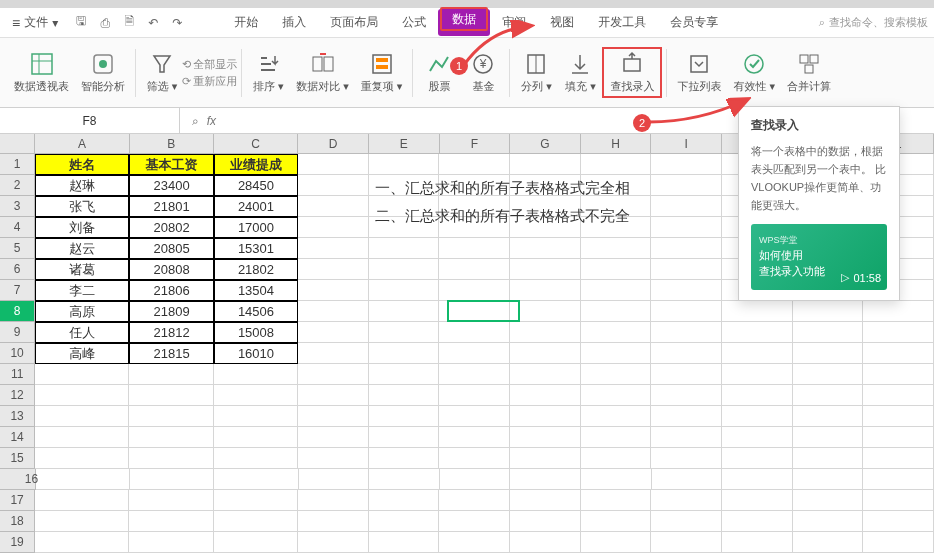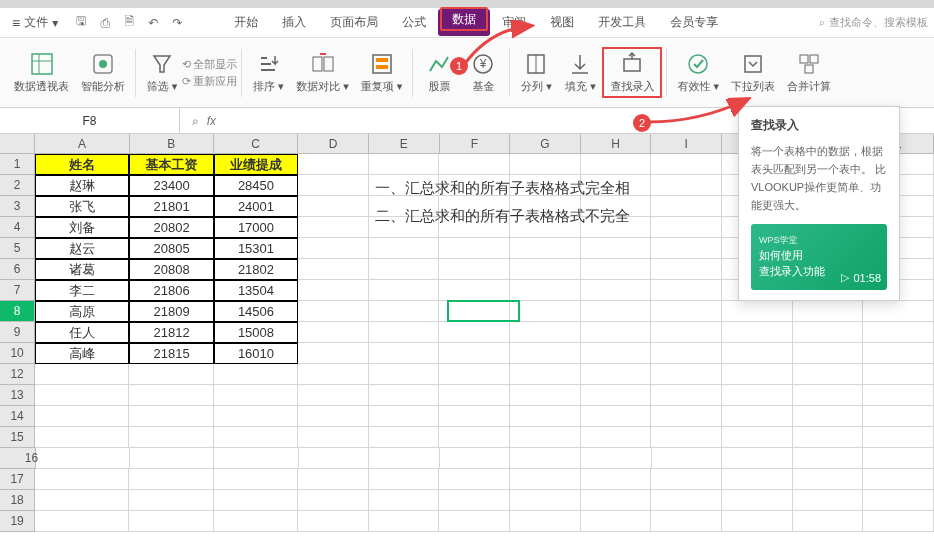--- a/index.html
+++ b/index.html
@@ -5,21 +5,21 @@
 * { box-sizing: border-box; margin: 0; padding: 0; }
 body { font-family: "Microsoft YaHei", sans-serif; font-size: 12px; color: #333; background: #fff; width: 934px; height: 557px; overflow: hidden; position: relative; }
 .titlebar { height: 8px; background: #d8d8d8; }
 .menubar { height: 30px; background: #fff; border-bottom: 1px solid #e0e0e0; display: flex; align-items: center; padding: 0 6px; }
 .file-menu { display: flex; align-items: center; gap: 4px; padding: 2px 6px; color: #555; }
 .file-menu span:first-child { font-size: 14px; }
 .qat { display: flex; gap: 6px; margin-left: 8px; }
 .qat-icon { width: 18px; height: 18px; display: flex; align-items: center; justify-content: center; color: #666; }
 .tabs { display: flex; margin-left: 36px; gap: 0; }
 .tab { padding: 5px 12px; color: #555; cursor: pointer; }
-.tab.active { background: #701a75; color: #fff; border-radius: 3px; }
+.tab.active { background: #a21caf; color: #fff; border-radius: 3px; }
 .tab-highlight { border: 2px solid #e64545; border-radius: 2px; }
 .search-area { margin-left: auto; display: flex; align-items: center; gap: 4px; color: #999; font-size: 11px; }
 .ribbon { height: 70px; background: #fafafa; border-bottom: 1px solid #d0d0d0; display: flex; align-items: center; padding: 4px 8px; gap: 0; }
 .ribbon-item { display: flex; flex-direction: column; align-items: center; justify-content: center; padding: 2px 6px; color: #555; min-width: 44px; position: relative; }
 .ribbon-item.highlight { border: 2px solid #e64545; }
 .ribbon-item .icon { width: 26px; height: 26px; margin-bottom: 2px; display: flex; align-items: center; justify-content: center; }
 .ribbon-item .label { font-size: 11px; white-space: nowrap; }
 .ribbon-sep { width: 1px; height: 48px; background: #ddd; margin: 0 4px; }
 .filter-sub { display: flex; flex-direction: column; font-size: 11px; color: #888; gap: 2px; margin-left: -2px; }
 .filter-sub div { display: flex; align-items: center; gap: 2px; }
@@ -196,34 +196,34 @@
           <rect x="5" y="8" width="16" height="12" fill="none" stroke="#666" stroke-width="1.5"></rect>
           <path d="M13 8 L13 2 M10 5 L13 2 L16 5" fill="none" stroke="#666" stroke-width="1.5"></path>
         </svg>
       </div>
       <div class="label">查找录入</div>
     </div>
     <div class="ribbon-sep"></div>
     <div class="ribbon-item">
       <div class="icon">
         <svg class="icn" viewBox="0 0 26 26">
+          <rect x="5" y="5" width="16" height="16" fill="none" stroke="#666" stroke-width="1.5"></rect>
+          <path d="M9 11 L13 15 L17 11" fill="none" stroke="#666" stroke-width="1.5"></path>
+        </svg>
+      </div>
+      <div class="label">下拉列表</div>
+    </div>
+    <div class="ribbon-item">
+      <div class="icon">
+        <svg class="icn" viewBox="0 0 26 26">
           <circle cx="13" cy="13" r="9" fill="none" stroke="#4a7" stroke-width="1.5"></circle>
           <path d="M9 13 L12 16 L18 9" fill="none" stroke="#4a7" stroke-width="2"></path>
         </svg>
       </div>
       <div class="label">有效性 ▾</div>
-    </div>
-    <div class="ribbon-item">
-      <div class="icon">
-        <svg class="icn" viewBox="0 0 26 26">
-          <rect x="5" y="5" width="16" height="16" fill="none" stroke="#666" stroke-width="1.5"></rect>
-          <path d="M9 11 L13 15 L17 11" fill="none" stroke="#666" stroke-width="1.5"></path>
-        </svg>
-      </div>
-      <div class="label">下拉列表</div>
     </div>
     <div class="ribbon-item">
       <div class="icon">
         <svg class="icn" viewBox="0 0 26 26">
           <rect x="4" y="4" width="8" height="8" fill="none" stroke="#666"></rect>
           <rect x="14" y="4" width="8" height="8" fill="none" stroke="#666"></rect>
           <rect x="9" y="14" width="8" height="8" fill="none" stroke="#666"></rect>
         </svg>
       </div>
       <div class="label">合并计算</div>
@@ -388,20 +388,35 @@
         <div class="cell" style="width: 72px;"></div>
         <div class="cell" style="width: 72px;"></div>
         <div class="cell" style="width: 72px;"></div>
         <div class="cell" style="width: 72px;"></div>
       </div>
       <div class="row">
         <div class="row-h" style="height: 21px;">10</div>
         <div class="cell data" style="width: 96px;">高峰</div>
         <div class="cell data" style="width: 86px;">21815</div>
         <div class="cell data" style="width: 86px;">16010</div>
+        <div class="cell" style="width: 72px;"></div>
+        <div class="cell" style="width: 72px;"></div>
+        <div class="cell" style="width: 72px;"></div>
+        <div class="cell" style="width: 72px;"></div>
+        <div class="cell" style="width: 72px;"></div>
+        <div class="cell" style="width: 72px;"></div>
+        <div class="cell" style="width: 72px;"></div>
+        <div class="cell" style="width: 72px;"></div>
+        <div class="cell" style="width: 72px;"></div>
+      </div>
+      <div class="row">
+        <div class="row-h" style="height: 21px;">11</div>
+        <div class="cell" style="width: 96px;"></div>
+        <div class="cell" style="width: 86px;"></div>
+        <div class="cell" style="width: 86px;"></div>
         <div class="cell" style="width: 72px;"></div>
         <div class="cell" style="width: 72px;"></div>
         <div class="cell" style="width: 72px;"></div>
         <div class="cell" style="width: 72px;"></div>
         <div class="cell" style="width: 72px;"></div>
         <div class="cell" style="width: 72px;"></div>
         <div class="cell" style="width: 72px;"></div>
         <div class="cell" style="width: 72px;"></div>
         <div class="cell" style="width: 72px;"></div>
       </div>

